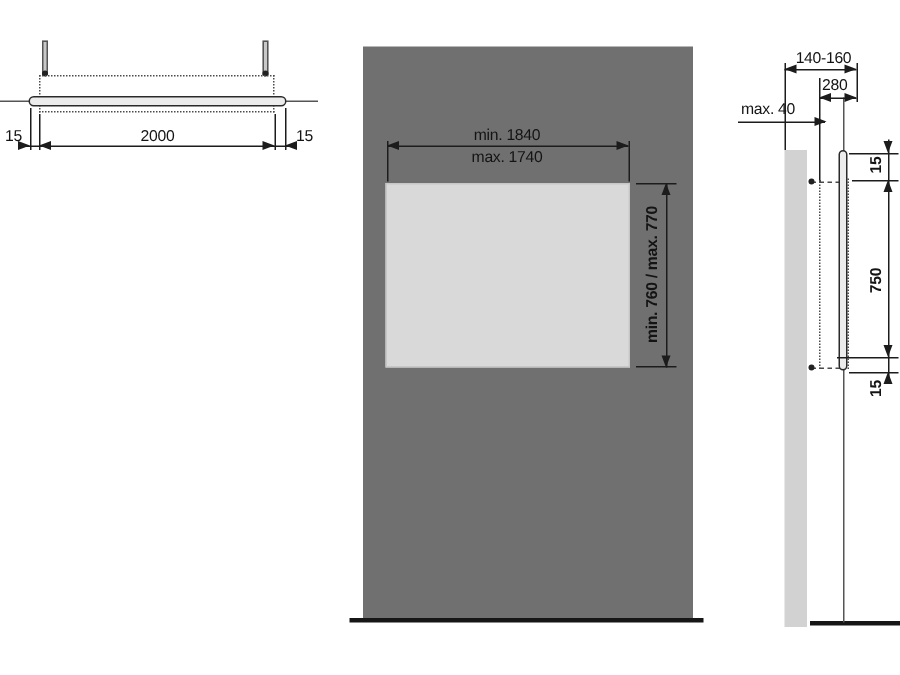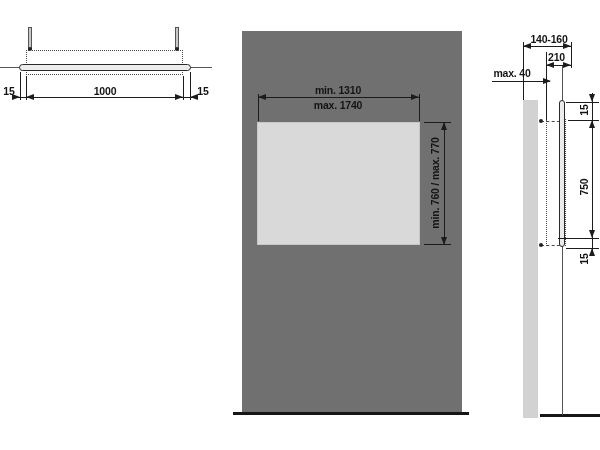--- a/index.html
+++ b/index.html
@@ -20,21 +20,21 @@
   }
   
   .hline,.vline{background:var(--line_dark,#1c1c1c);}
   .thin{background:var(--line_mid,#555);}
   .dotted-v{border-left:1px dotted #4a4a4a;width:0;}
   .dashed-h{border-top:1px dashed #4a4a4a;height:0;}
   .dot{background:#222;border-radius:50%;}
   .pin{background:#c8c8c8;border:1px solid #555;box-sizing:border-box;}
   
   .lbl{
-    position:absolute;font-size:10.5px;font-weight:bold;color:var(--text,#141414);
+    position:absolute;font-size:10.5px;font-weight:normal;color:var(--text,#141414);
     line-height:12px;text-align:center;white-space:nowrap;letter-spacing:-0.2px;
   }
   .vlbl{
     position:absolute;font-size:10.5px;font-weight:bold;color:var(--text,#141414);
     line-height:12px;text-align:center;white-space:nowrap;letter-spacing:-0.2px;
     transform:translate(-50%,-50%) rotate(-90deg);
   }
   
   .arr{position:absolute;width:0;height:0;}
   .arr-l{border-top:3px solid transparent;border-bottom:3px solid transparent;border-right:8px solid #1c1c1c;}
@@ -63,35 +63,35 @@
     <div class="abs vline" style="left:183px;top:76px;width:1px;height:24px;"></div>
     <div class="abs vline" style="left:190px;top:72px;width:1px;height:28px;"></div>
 
     <div class="abs hline" style="left:12px;top:97px;width:186px;height:1px;"></div>
     <div class="arr arr-r" style="left:12px;top:94px;"></div>
     <div class="arr arr-l" style="left:26px;top:94px;"></div>
     <div class="arr arr-r" style="left:175px;top:94px;"></div>
     <div class="arr arr-l" style="left:190px;top:94px;"></div>
 
     <div class="lbl" style="left:0;top:85px;width:18px;">15</div>
-    <div class="lbl" style="left:60px;top:85px;width:90px;">1000</div>
+    <div class="lbl" style="left:60px;top:85px;width:90px;">2000</div>
     <div class="lbl" style="left:194px;top:85px;width:18px;">15</div>
   </div>
 
   <div>
     <div class="abs panel" style="left:242px;top:31px;width:220px;height:382px;"></div>
     <div class="abs floor" style="left:233px;top:412px;width:236px;height:3px;"></div>
     <div class="abs mirror-face" style="left:257px;top:122px;width:163px;height:123px;"></div>
 
     <div class="abs vline" style="left:258px;top:94px;width:1px;height:27px;"></div>
     <div class="abs vline" style="left:419px;top:94px;width:1px;height:27px;"></div>
     <div class="abs hline" style="left:258px;top:97px;width:161px;height:1px;"></div>
     <div class="arr arr-l" style="left:258px;top:94px;"></div>
     <div class="arr arr-r" style="left:411px;top:94px;"></div>
-    <div class="lbl" style="left:293px;top:84px;width:90px;">min. 1310</div>
+    <div class="lbl" style="left:293px;top:84px;width:90px;">min. 1840</div>
     <div class="lbl" style="left:293px;top:99px;width:90px;">max. 1740</div>
 
     <div class="abs hline" style="left:424px;top:122px;width:27px;height:1px;"></div>
     <div class="abs hline" style="left:424px;top:244px;width:27px;height:1px;"></div>
     <div class="abs vline" style="left:444px;top:122px;width:1px;height:123px;"></div>
     <div class="arr arr-u" style="left:441px;top:122px;"></div>
     <div class="arr arr-d" style="left:441px;top:237px;"></div>
     <div class="vlbl" style="left:435px;top:183px;">min. 760 / max. 770</div>
   </div>
 
@@ -114,21 +114,21 @@
     <div class="abs vline" style="left:571px;top:42px;width:1px;height:26px;"></div>
 
     <div class="abs hline" style="left:523px;top:46px;width:48px;height:1px;"></div>
     <div class="arr arr-l" style="left:523px;top:43px;"></div>
     <div class="arr arr-r" style="left:563px;top:43px;"></div>
     <div class="lbl" style="left:521px;top:33px;width:56px;">140-160</div>
 
     <div class="abs hline" style="left:546px;top:65px;width:25px;height:1px;"></div>
     <div class="arr arr-l" style="left:546px;top:62px;"></div>
     <div class="arr arr-r" style="left:563px;top:62px;"></div>
-    <div class="lbl" style="left:538px;top:51px;width:37px;">210</div>
+    <div class="lbl" style="left:538px;top:51px;width:37px;">280</div>
 
     <div class="lbl" style="left:490px;top:67px;width:44px;">max. 40</div>
     <div class="abs hline" style="left:492px;top:81px;width:58px;height:1px;"></div>
     <div class="arr arr-r" style="left:543px;top:78px;"></div>
 
     <div class="abs hline" style="left:566px;top:102px;width:33px;height:1px;"></div>
     <div class="abs hline" style="left:568px;top:120px;width:31px;height:1px;"></div>
     <div class="abs hline" style="left:558px;top:238px;width:41px;height:1px;"></div>
     <div class="abs hline" style="left:566px;top:248px;width:33px;height:1px;"></div>
     <div class="abs vline" style="left:592px;top:93px;width:1px;height:163px;"></div>

